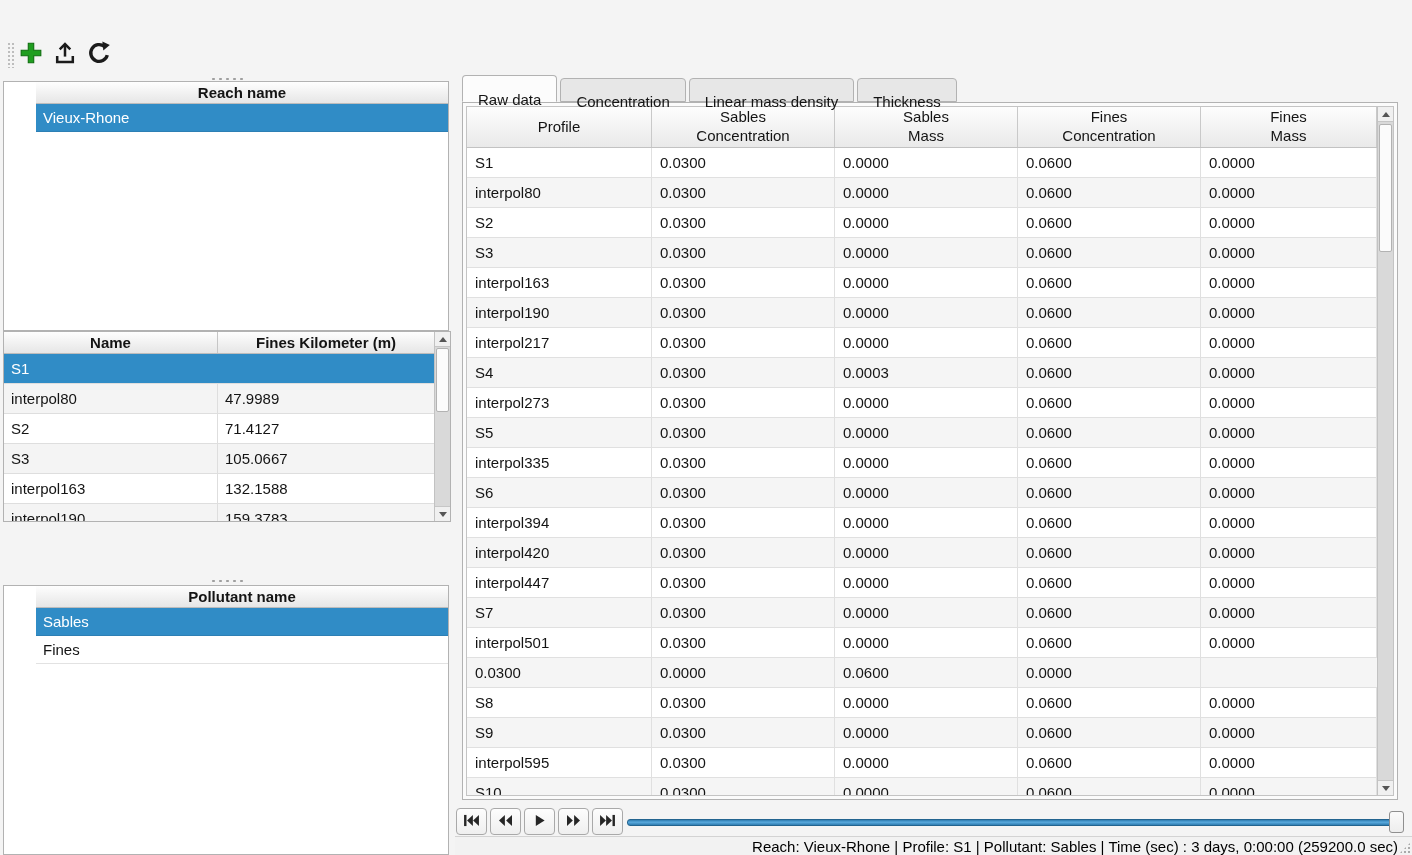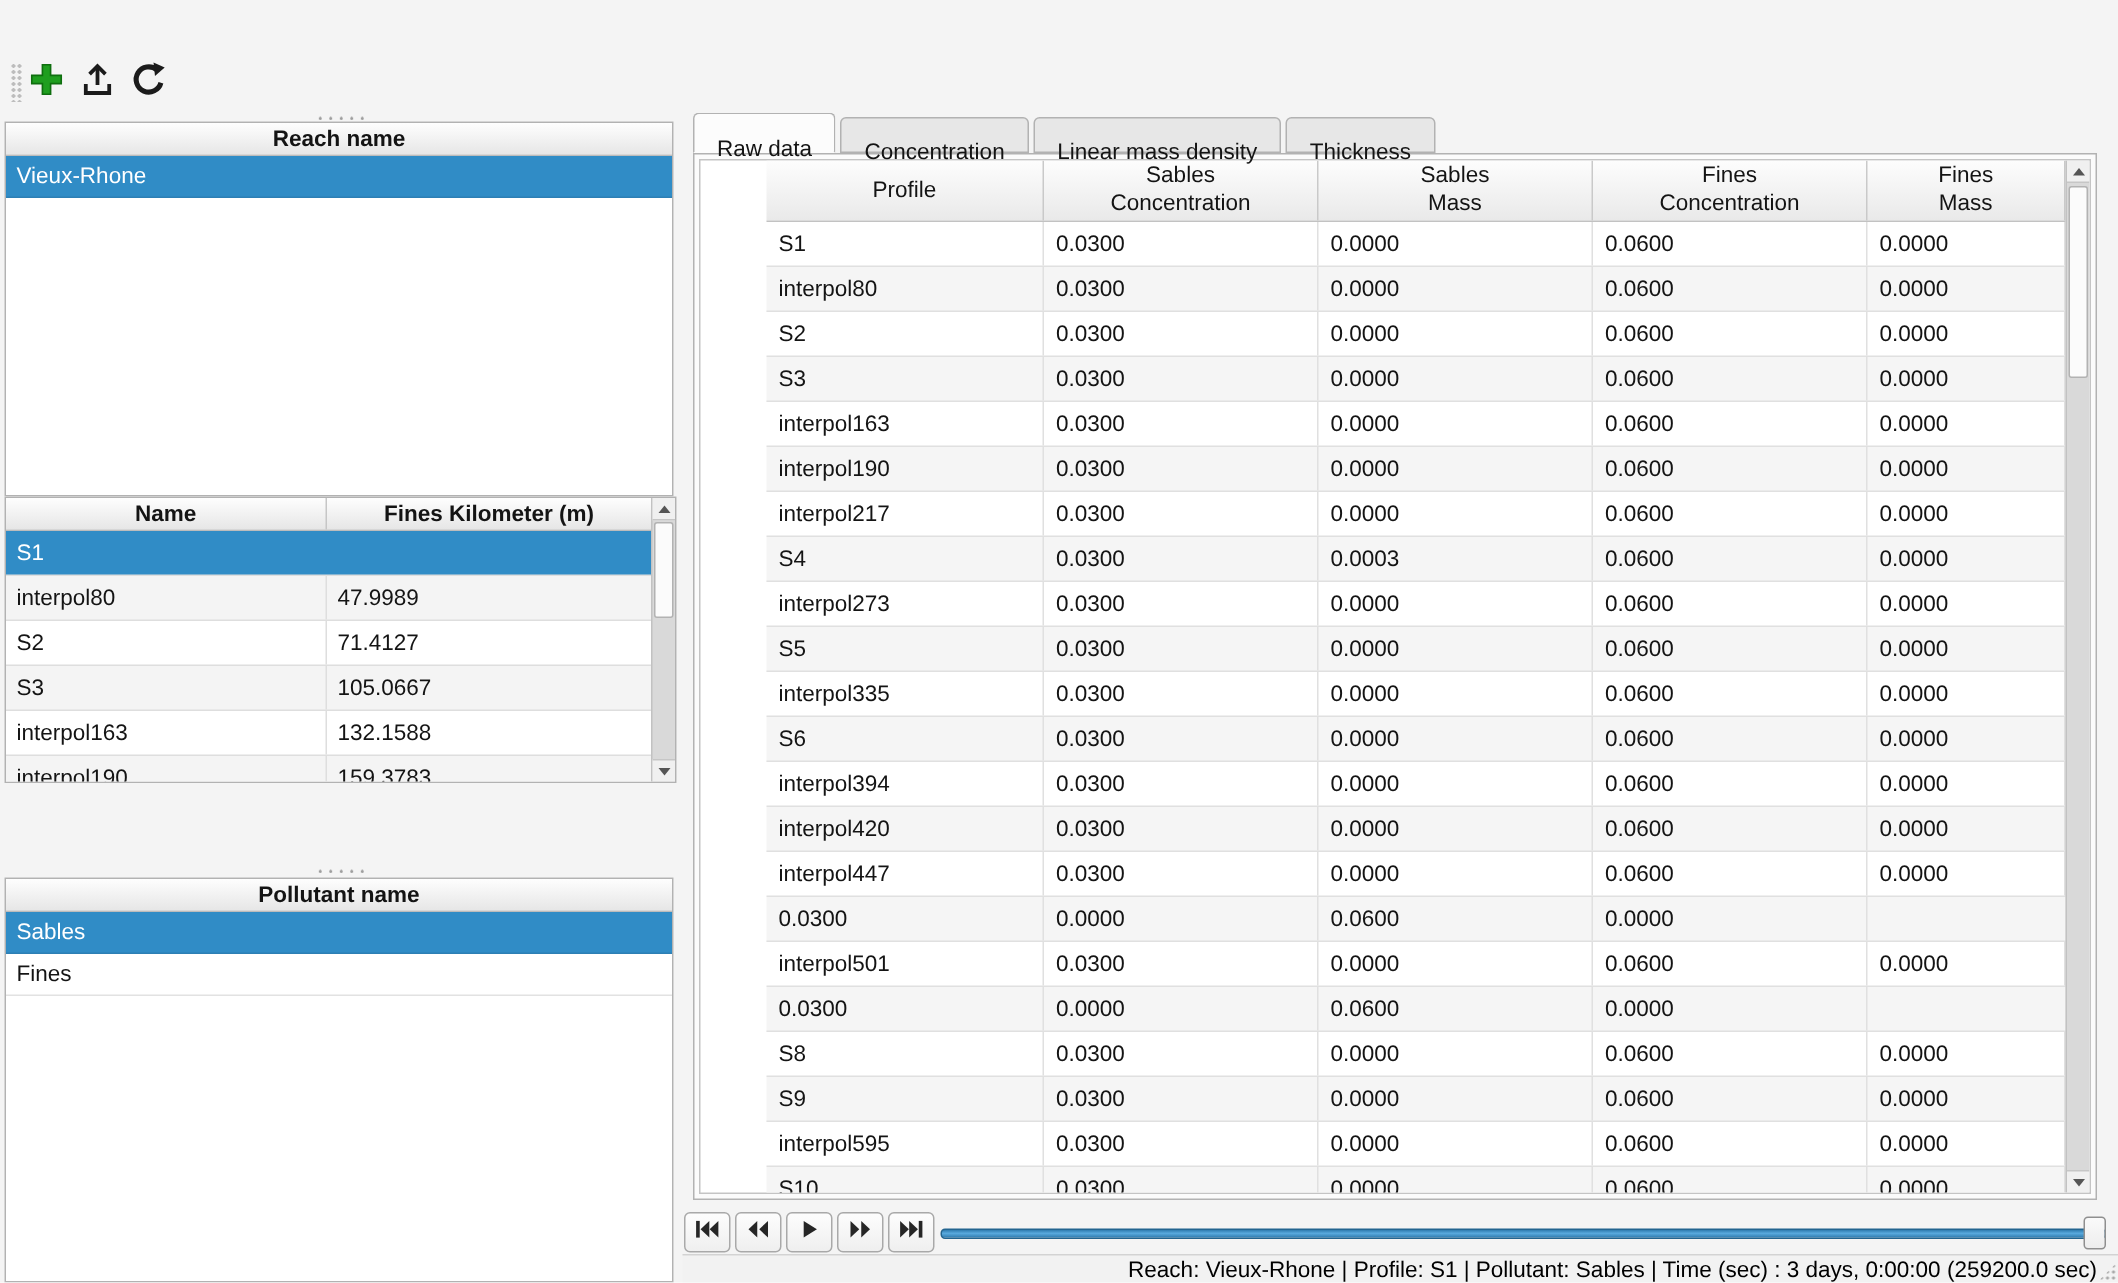--- a/index.html
+++ b/index.html
@@ -34,21 +34,21 @@
   .tb-btn { position:absolute; top:6px; width:30px; height:30px; display:flex; align-items:center; justify-content:center; }
   .tb-btn svg { width:24px; height:24px; }
 
   
   .left-pane { position:absolute; left:0; top:76px; width:455px; bottom:0; }
   .dots-h {
     position:absolute; left:50%; transform:translateX(-50%);
     width:36px; height:4px;
     background:radial-gradient(circle, #9f9f9f 1.1px, transparent 1.2px) 0 1px / 7px 4px repeat-x;
   }
-  .panel { position:absolute; background:#ffffff; border:1px solid #b2b2b2; overflow:hidden; }
+  .panel { position:absolute; background:#ffffff; border:1px solid #b2b2b2; overflow:hidden;padding-left:32px; }
   .panel-header {
     height:22px; background:linear-gradient(#fefefe,#e6e6e6);
     border-bottom:1px solid #bcbcbc; font-weight:bold; font-size:15px; color:#141414;
     display:flex; align-items:center; justify-content:center;
   }
   .list-item {
     height:28px; line-height:27px; padding:0 7px; font-size:15px;
     border-bottom:1px solid #e2e2e2; color:#141414; background:#fff; cursor:default;
   }
   .list-item.selected { background:#308cc6; color:#ffffff; border-bottom-color:#2d7fb4; }
@@ -88,21 +88,21 @@
   .tab {
     padding:11px 15px; height:24px; line-height:23px; font-size:15px; color:#141414;
     background:#e7e7e7; border:1px solid #b2b2b2; border-radius:4px 4px 0 0;
     margin-right:3px; cursor:default; position:relative;
   }
   .tab.active { background:#fcfcfc; height:27px; line-height:26px; border-bottom:1px solid #fcfcfc; z-index:4; }
   .tab-pane {
     position:absolute; left:7px; top:26px; width:936px; height:698px;
     background:#fbfbfb; border:1px solid #b2b2b2; z-index:1;
   }
-  .dtable { position:absolute; inset:3px; background:#fff; border:1px solid #c4c4c4; overflow:hidden;padding-left:44px; }
+  .dtable { position:absolute; inset:3px; background:#fff; border:1px solid #c4c4c4; overflow:hidden; }
   .d-header { display:grid; grid-template-columns:185px 183px 183px 183px 1fr;
     height:41px; margin-right:16px;
     background:linear-gradient(#fdfdfd,#e9e9e9); border-bottom:1px solid #c2c2c2; }
   .d-hcell { display:flex; flex-direction:column; align-items:center; justify-content:center;
     font-size:15px; color:#141414; line-height:1.25; border-right:1px solid #c9c9c9; }
   .d-row { display:grid; grid-template-columns:185px 183px 183px 183px 1fr;
     height:30px; margin-right:16px; border-bottom:1px solid #e0e0e0; background:#fff; cursor:default; }
   .d-row.alt { background:#f5f5f5; }
   .d-cell { font-size:15px; color:#141414; line-height:29px; padding:0 8px;
     border-right:1px solid #e0e0e0; overflow:hidden; }
@@ -371,20 +371,21 @@
               <div class="d-cell">0.0000</div>
             </div>
             <div class="d-row">
               <div class="d-cell">interpol447</div>
               <div class="d-cell">0.0300</div>
               <div class="d-cell">0.0000</div>
               <div class="d-cell">0.0600</div>
               <div class="d-cell">0.0000</div>
             </div>
             <div class="d-row alt">
+              <div class="d-cell">S7</div>
               <div class="d-cell">0.0300</div>
               <div class="d-cell">0.0000</div>
               <div class="d-cell">0.0600</div>
               <div class="d-cell">0.0000</div>
             </div>
             <div class="d-row">
               <div class="d-cell">interpol501</div>
               <div class="d-cell">0.0300</div>
               <div class="d-cell">0.0000</div>
               <div class="d-cell">0.0600</div>

